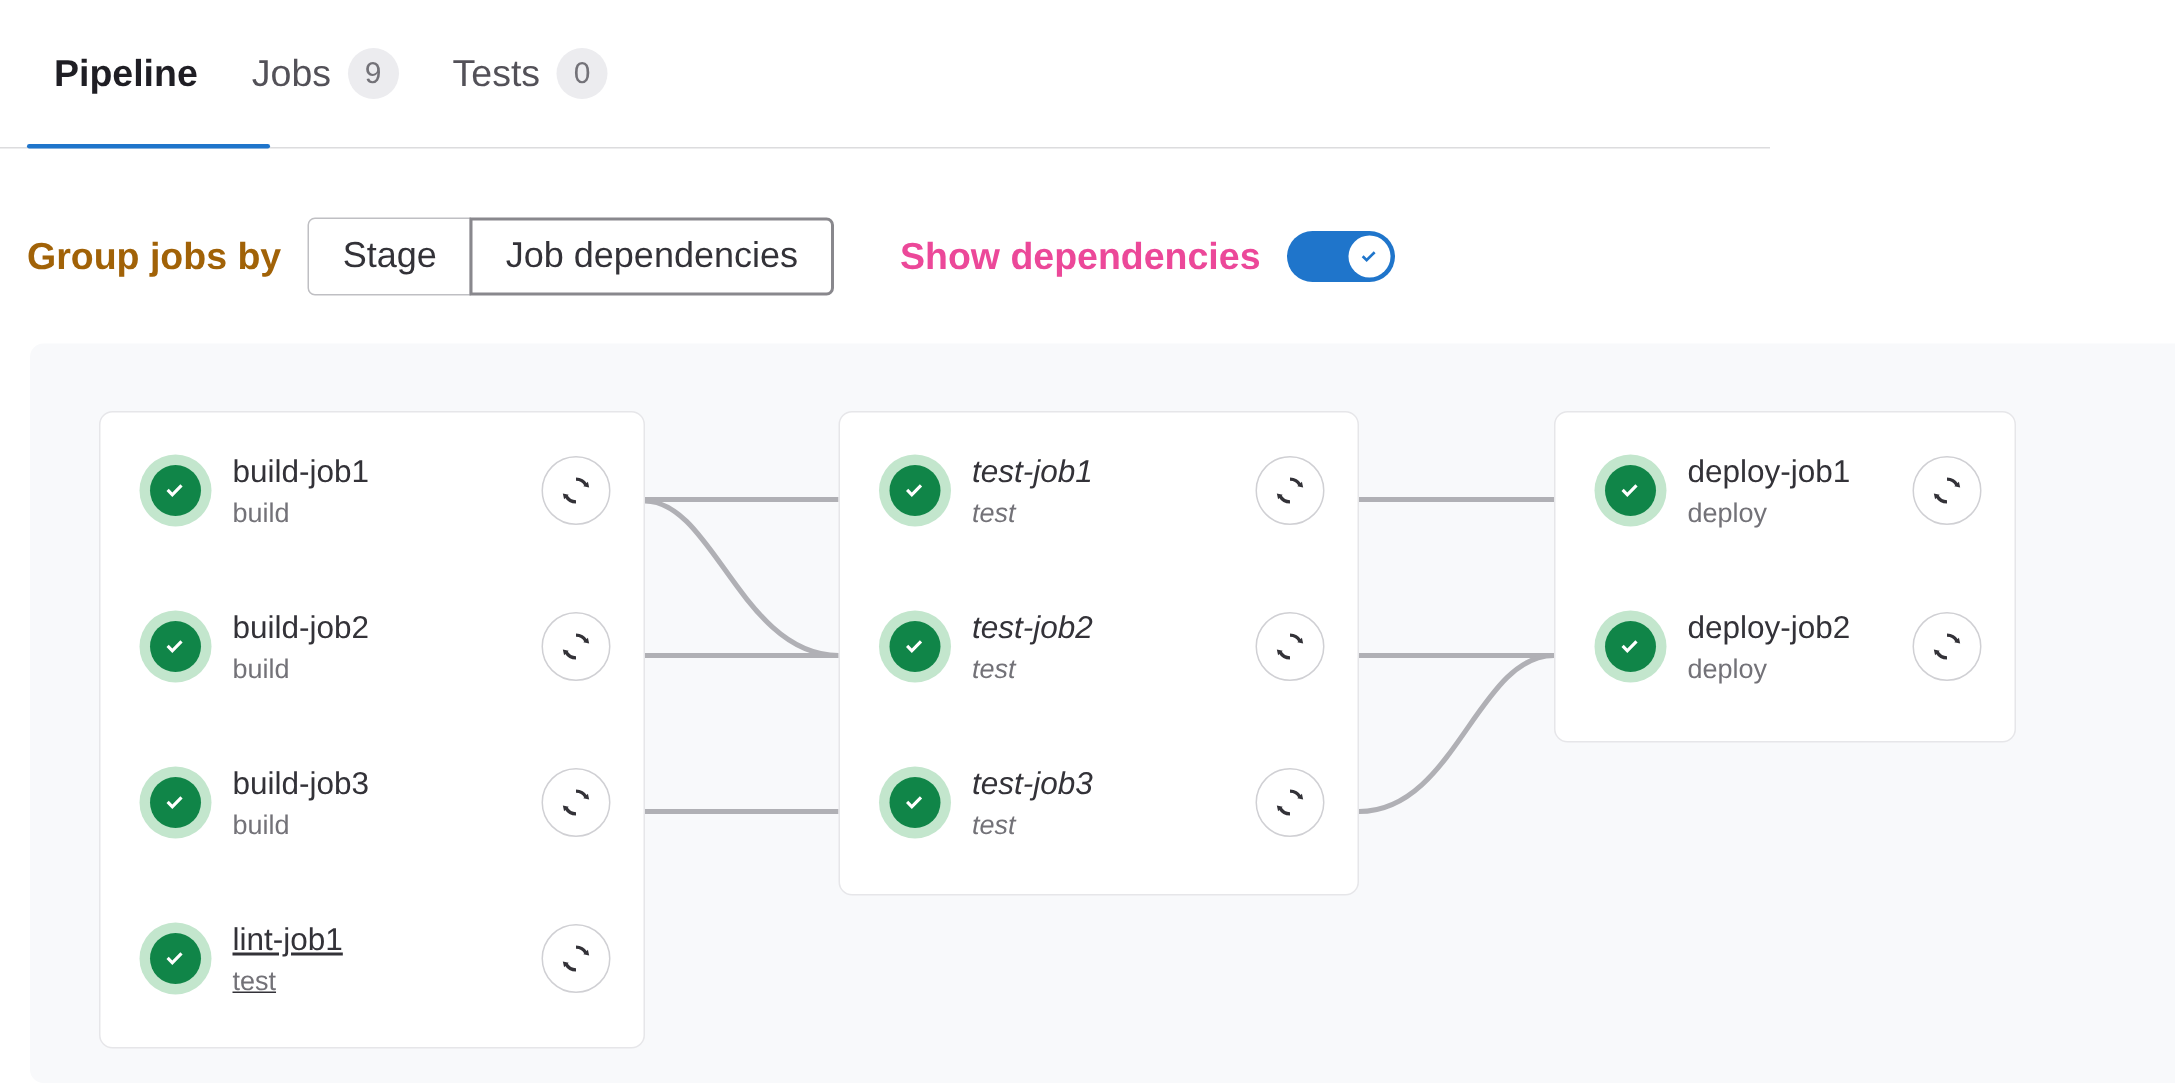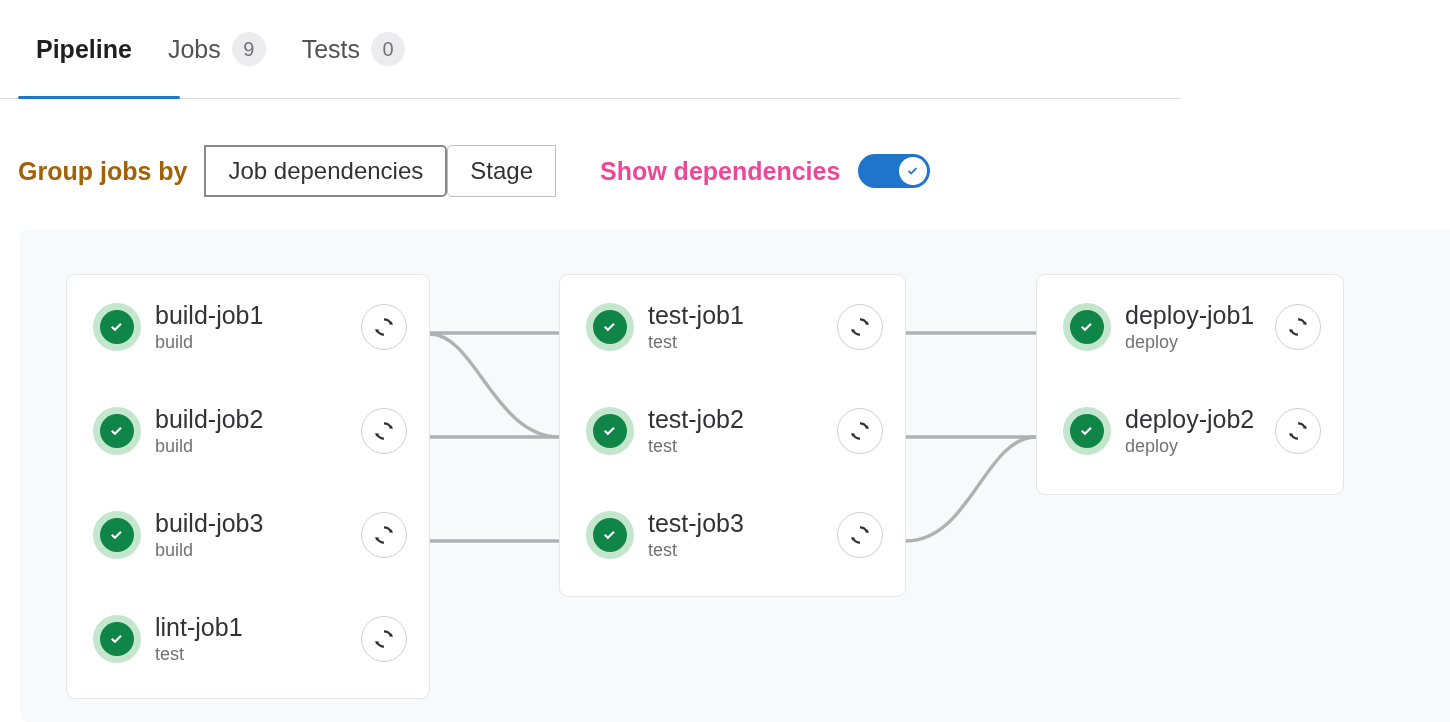--- a/index.html
+++ b/index.html
@@ -164,38 +164,38 @@
 
   .card {
     position: absolute;
     background: #ffffff;
     border: 1px solid #e6e6e9;
     border-radius: 9px;
     box-sizing: border-box;
     box-shadow: 0 0 0 0 rgba(0,0,0,0);
   }
   #card-build  { left: 46px;   top: 45px;  width: 364px; height: 425px; }
-  #card-test   { left: 539px;  top: 45px;  width: 347px; height: 323px; }
+  #card-test   { left: 539px;  top: 45px;  width: 347px; height: 323px; font-style: italic; }
   #card-deploy { left: 1016px; top: 45px;  width: 308px; height: 221px; }
 
   .job {
     position: absolute;
     left: 0;
     width: 100%;
     height: 104px;
     display: flex;
     align-items: center;
     box-sizing: border-box;
     padding: 0 22px 0 26px;
     cursor: pointer;
   }
   .job.r0 { top: 0px; }
   .job.r1 { top: 104px; }
   .job.r2 { top: 208px; }
-  .job.r3 { top: 312px; }
+  .job.r3 { top: 312px; text-decoration: underline; }
 
   .status-icon {
     flex: none;
     width: 48px;
     height: 48px;
     border-radius: 50%;
     background: #c3e6cd;
     display: flex;
     align-items: center;
     justify-content: center;
@@ -211,21 +211,21 @@
   }
   .job-text {
     margin-left: 14px;
     display: flex;
     flex-direction: column;
     justify-content: center;
     flex: 1 1 auto;
     min-width: 0;
   }
   .job-name {
-    font-size: 25px;
+    font-size: 21px;
     line-height: 30px;
     color: #333238;
     white-space: nowrap;
   }
   .job-stage {
     font-size: 18px;
     line-height: 24px;
     color: #737278;
     white-space: nowrap;
   }
@@ -260,22 +260,22 @@
       <span class="badge">0</span>
     </div>
   </div>
   <div class="tab-underline"></div>
 </div>
 
 <div class="controls">
   <span class="controls-label">Group jobs by</span>
 
   <div class="segmented">
+    <div class="seg first">Stage</div>
     <div class="seg selected">Job dependencies</div>
-    <div class="seg first">Stage</div>
   </div>
 
   <span class="toggle-label">Show dependencies</span>
 
   <div class="toggle">
     <div class="knob">
       <svg width="18" height="18" viewBox="0 0 16 16">
         <path d="M6.3 11.3 3.4 8.4l1.1-1.1 1.8 1.8 4.2-4.2 1.1 1.1z" fill="#1f75cb"></path>
       </svg>
     </div>

